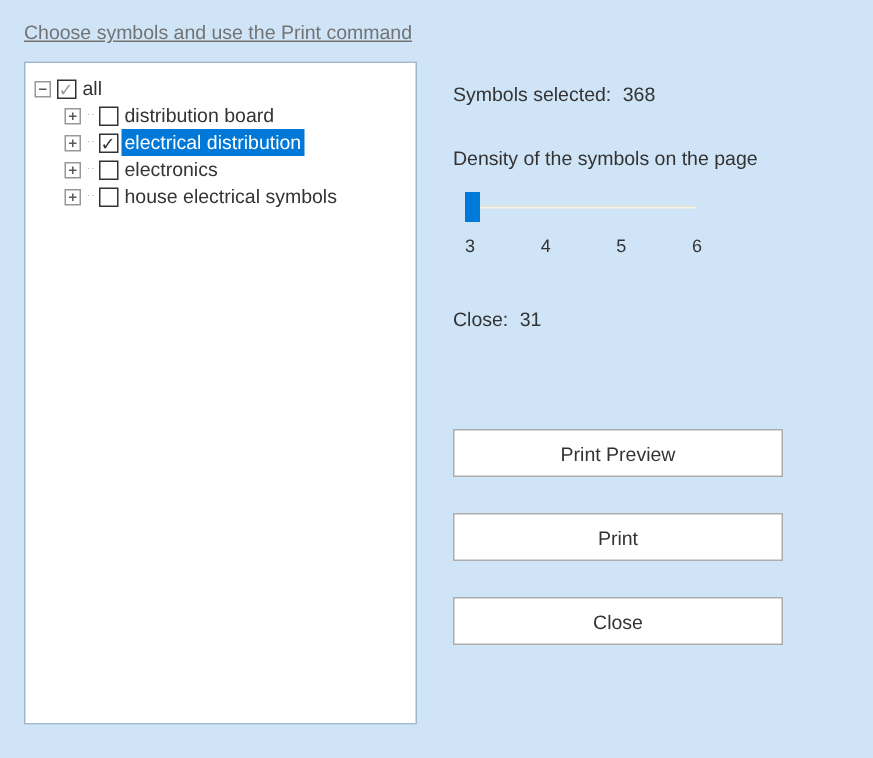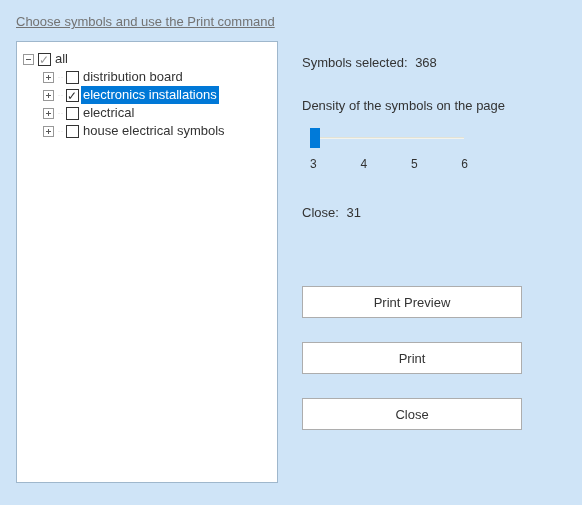--- a/index.html
+++ b/index.html
@@ -192,29 +192,29 @@
                 <span class="dots">··</span>
                 <span class="cb"></span>
                 <span class="tree-label">distribution board</span>
               </div>
             </li>
             <li>
               <div class="tree-item">
                 <span class="expander collapsed"></span>
                 <span class="dots">··</span>
                 <span class="cb checked"></span>
-                <span class="tree-label selected">electronics installations</span>
+                <span class="tree-label selected">electrical distribution</span>
               </div>
             </li>
             <li>
               <div class="tree-item">
                 <span class="expander collapsed"></span>
                 <span class="dots">··</span>
                 <span class="cb"></span>
-                <span class="tree-label">electrical</span>
+                <span class="tree-label">electronics</span>
               </div>
             </li>
             <li>
               <div class="tree-item">
                 <span class="expander collapsed"></span>
                 <span class="dots">··</span>
                 <span class="cb"></span>
                 <span class="tree-label">house electrical symbols</span>
               </div>
             </li>

